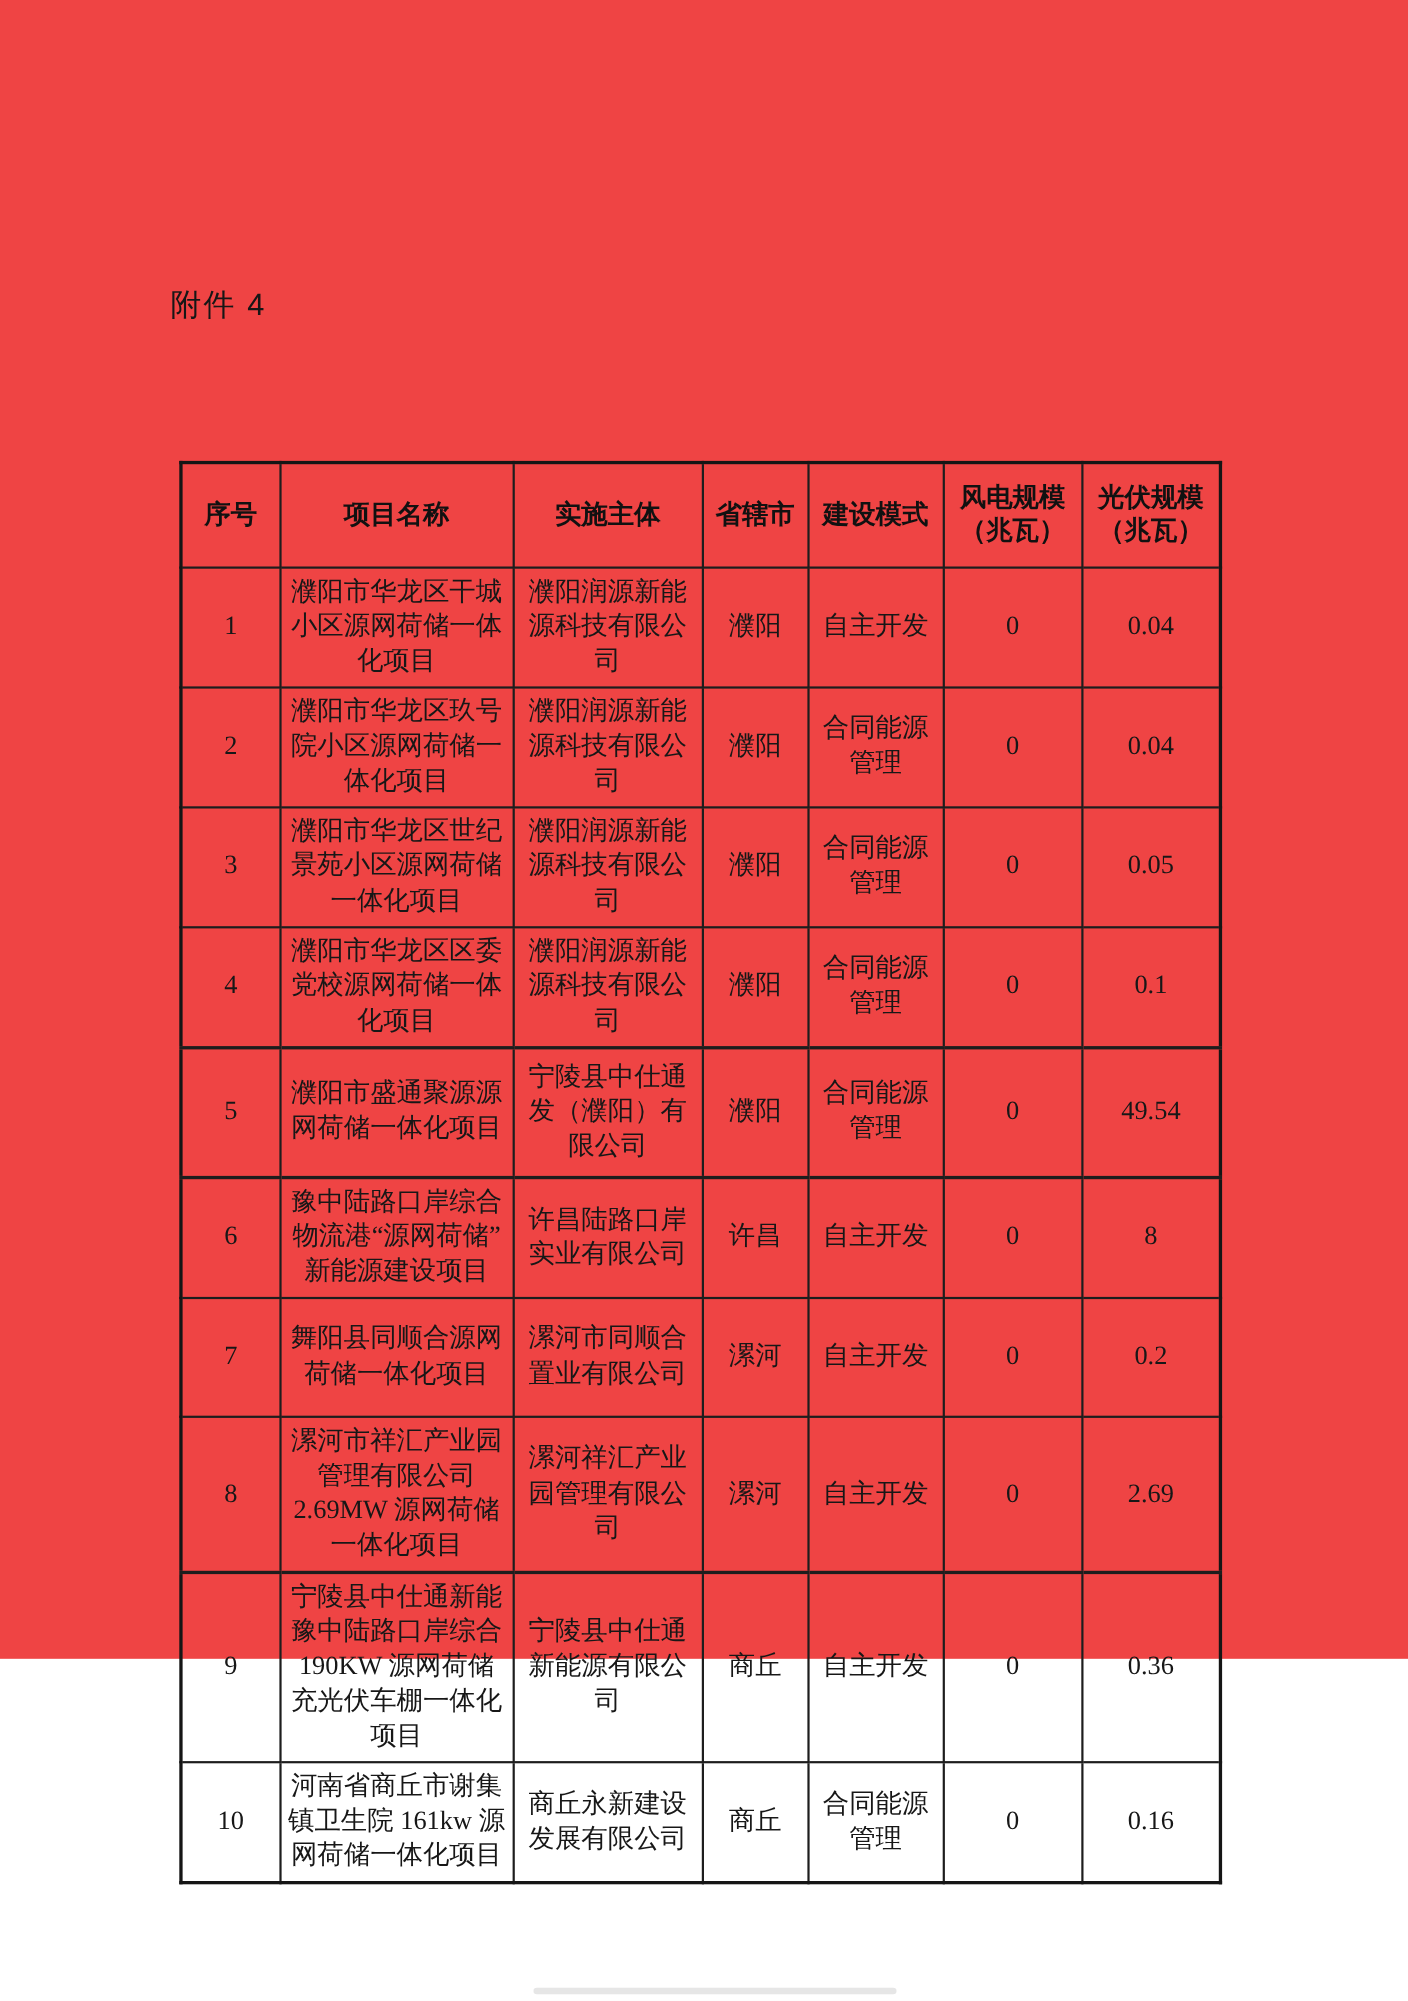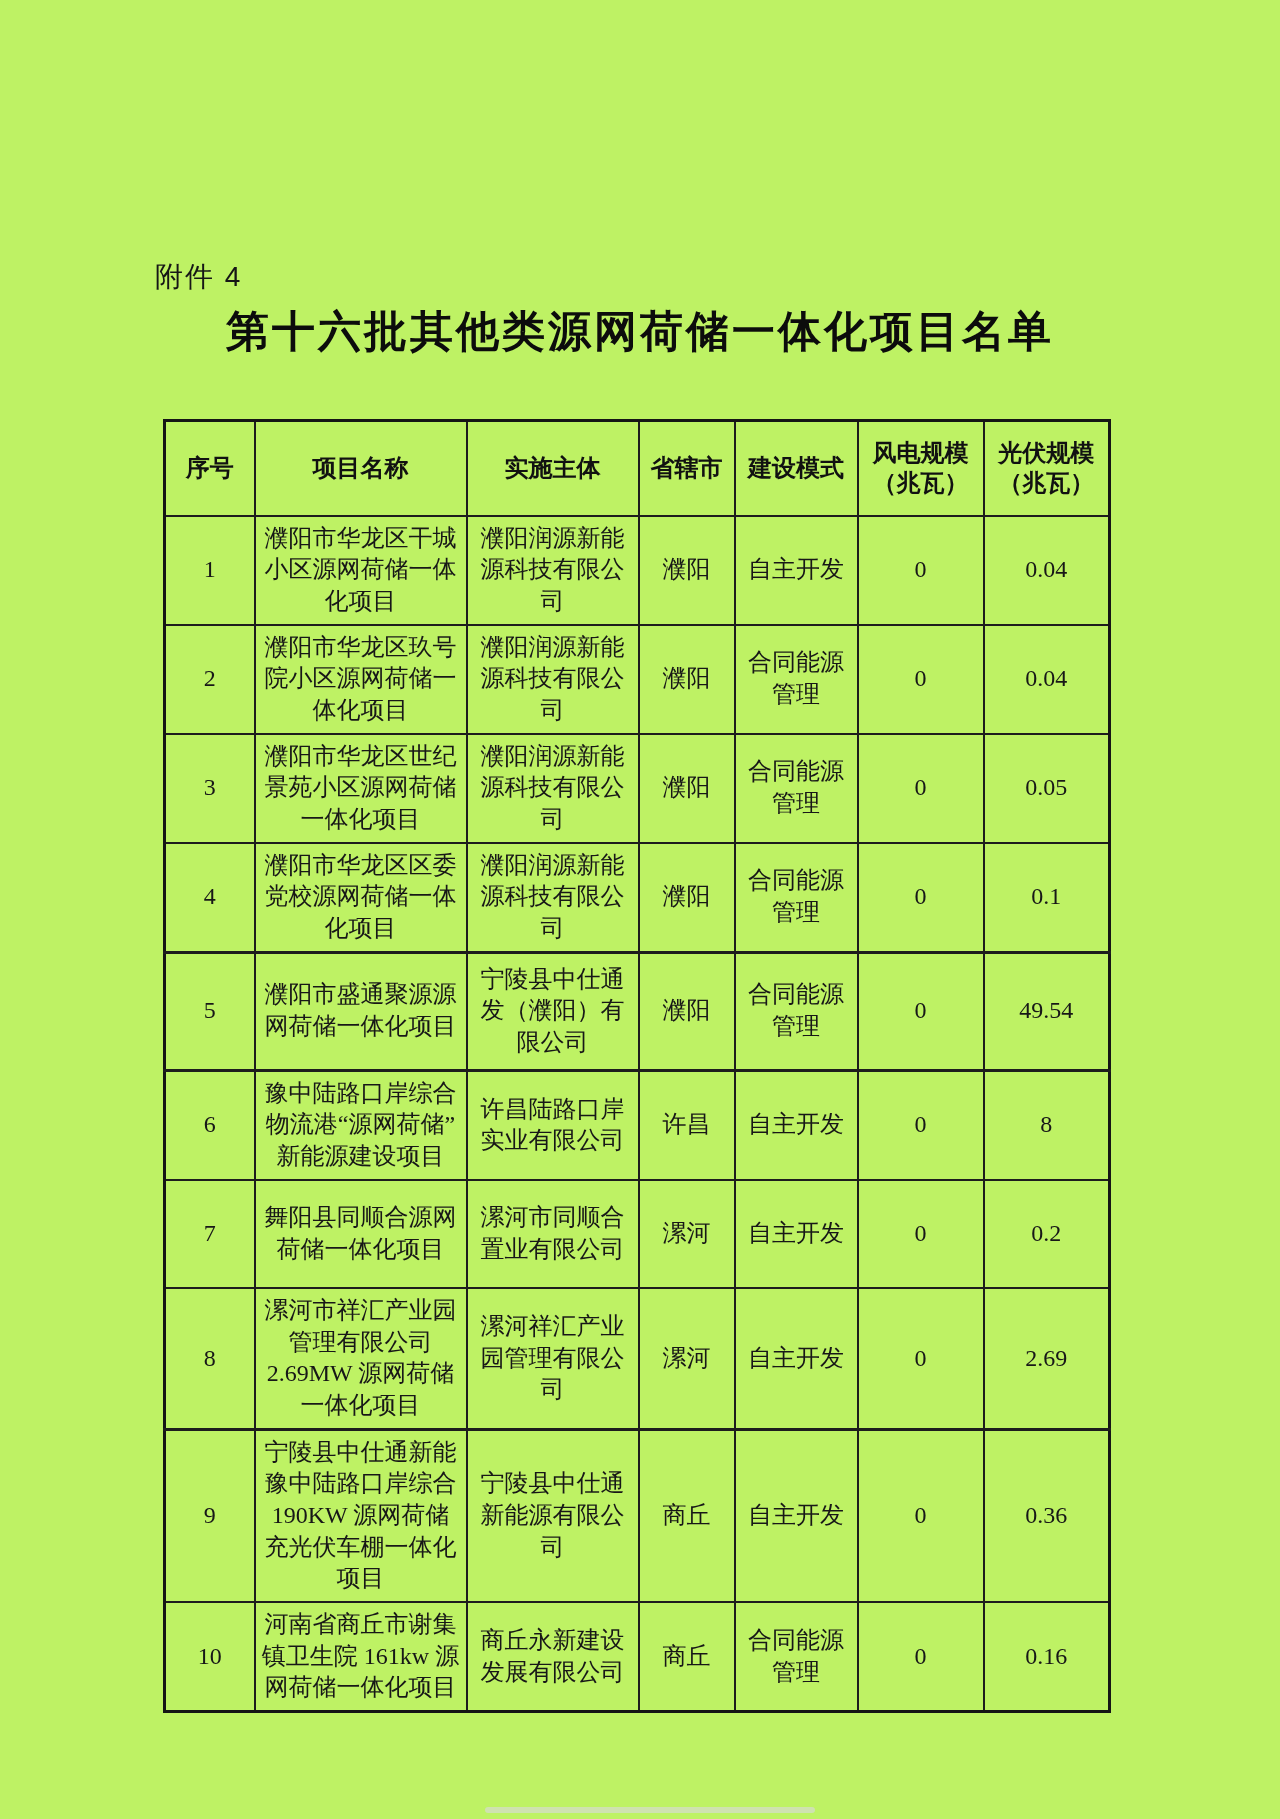--- a/index.html
+++ b/index.html
@@ -5,22 +5,22 @@
   * { margin: 0; padding: 0; box-sizing: border-box; }
   html, body {
     width: 1280px; height: 1819px;
     background: #ffffff;
     font-family: "Liberation Serif", "DejaVu Serif", serif;
     color: #131313;
     overflow: hidden;
   }
   .page {
     position: relative;
-    width: 1280px; height: 1819px;
-    background: #bef264;
+    width: 1280px; height: 1508px;
+    background: #ef4444;
   }
   .attachment {
     position: absolute;
     left: 155px; top: 258px;
     font-family: "Liberation Sans", "DejaVu Sans", sans-serif;
     font-size: 28px;
     letter-spacing: 2px;
     color: #161616;
   }
   .title {
@@ -97,21 +97,20 @@
     opacity: 0.65;
   }
 </style>
 </head>
 <body>
 
 <div class="page">
 
   <div class="attachment">附件 4</div>
 
-  <h1 class="title">第十六批其他类源网荷储一体化项目名单</h1>
 
   <table class="projects">
     <colgroup>
       <col style="width: 90px">
       <col style="width: 212px">
       <col style="width: 172px">
       <col style="width: 96px">
       <col style="width: 123px">
       <col style="width: 126px">
       <col style="width: 126px">

